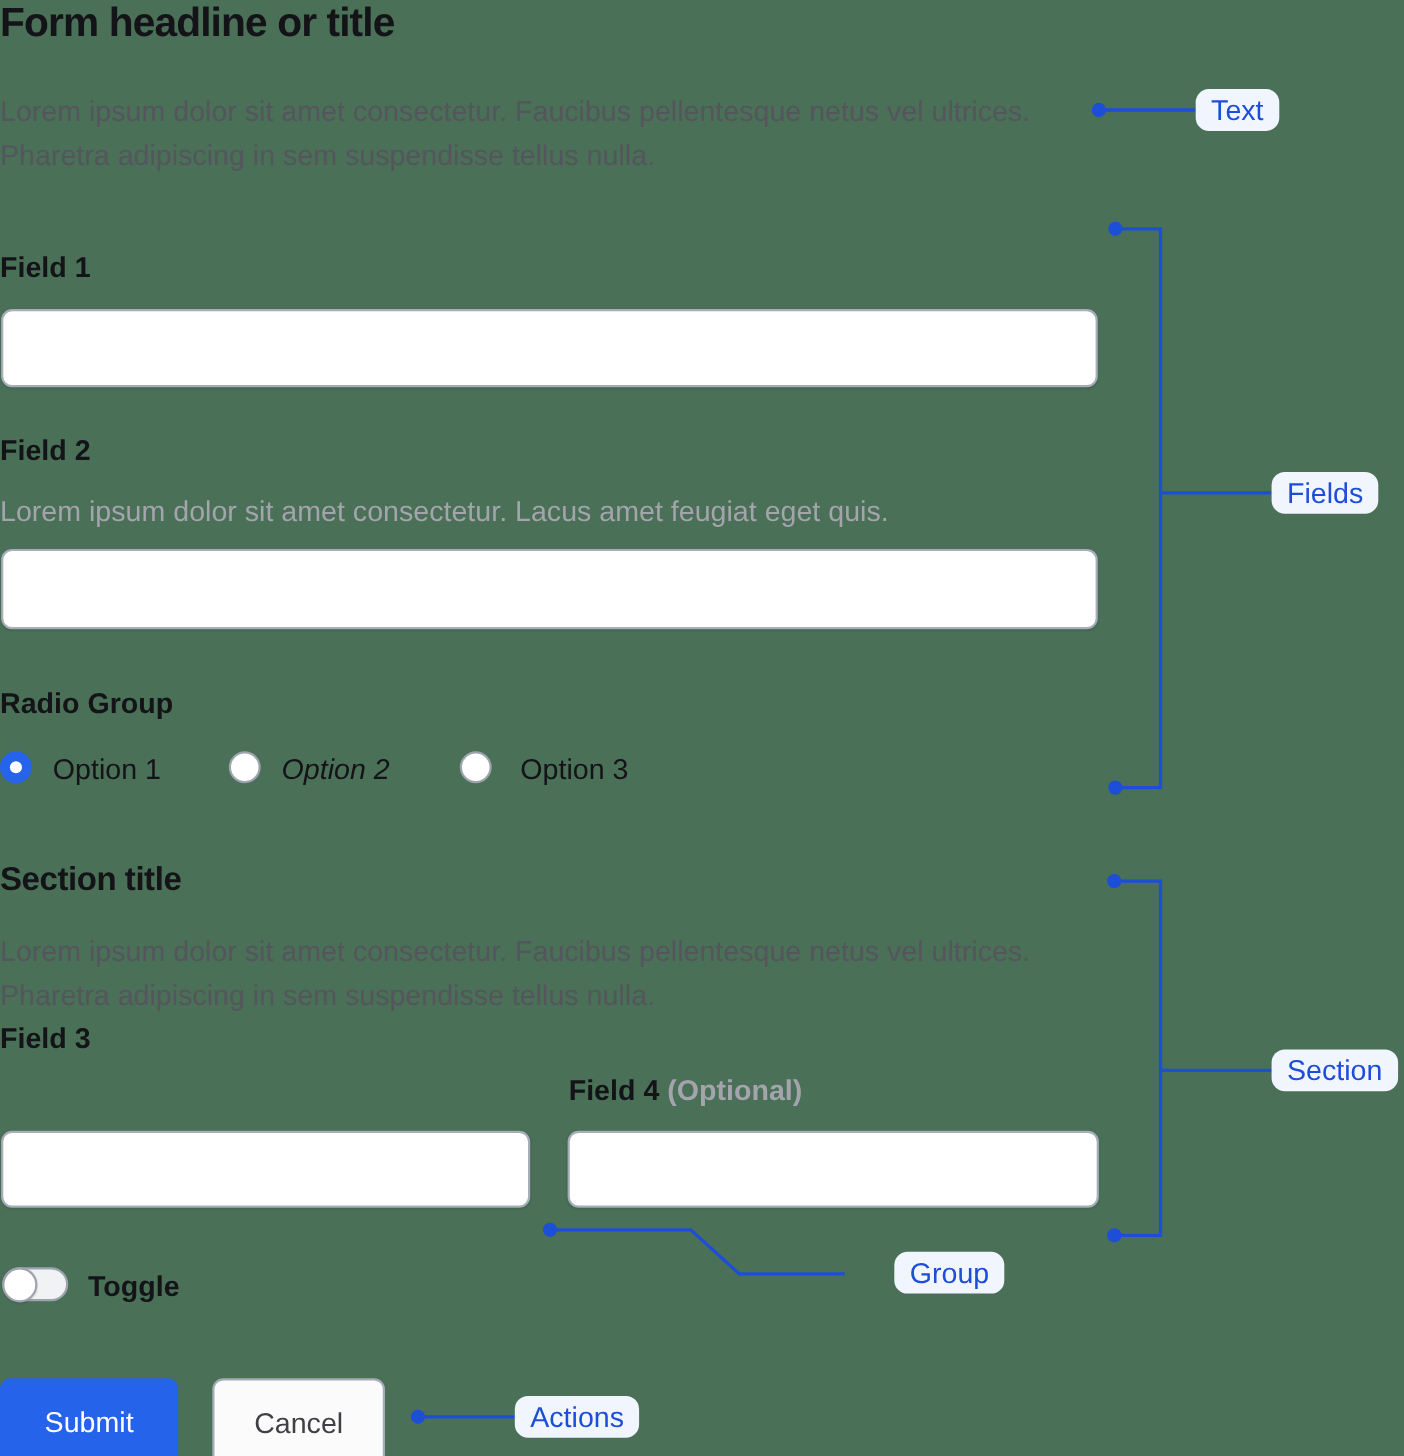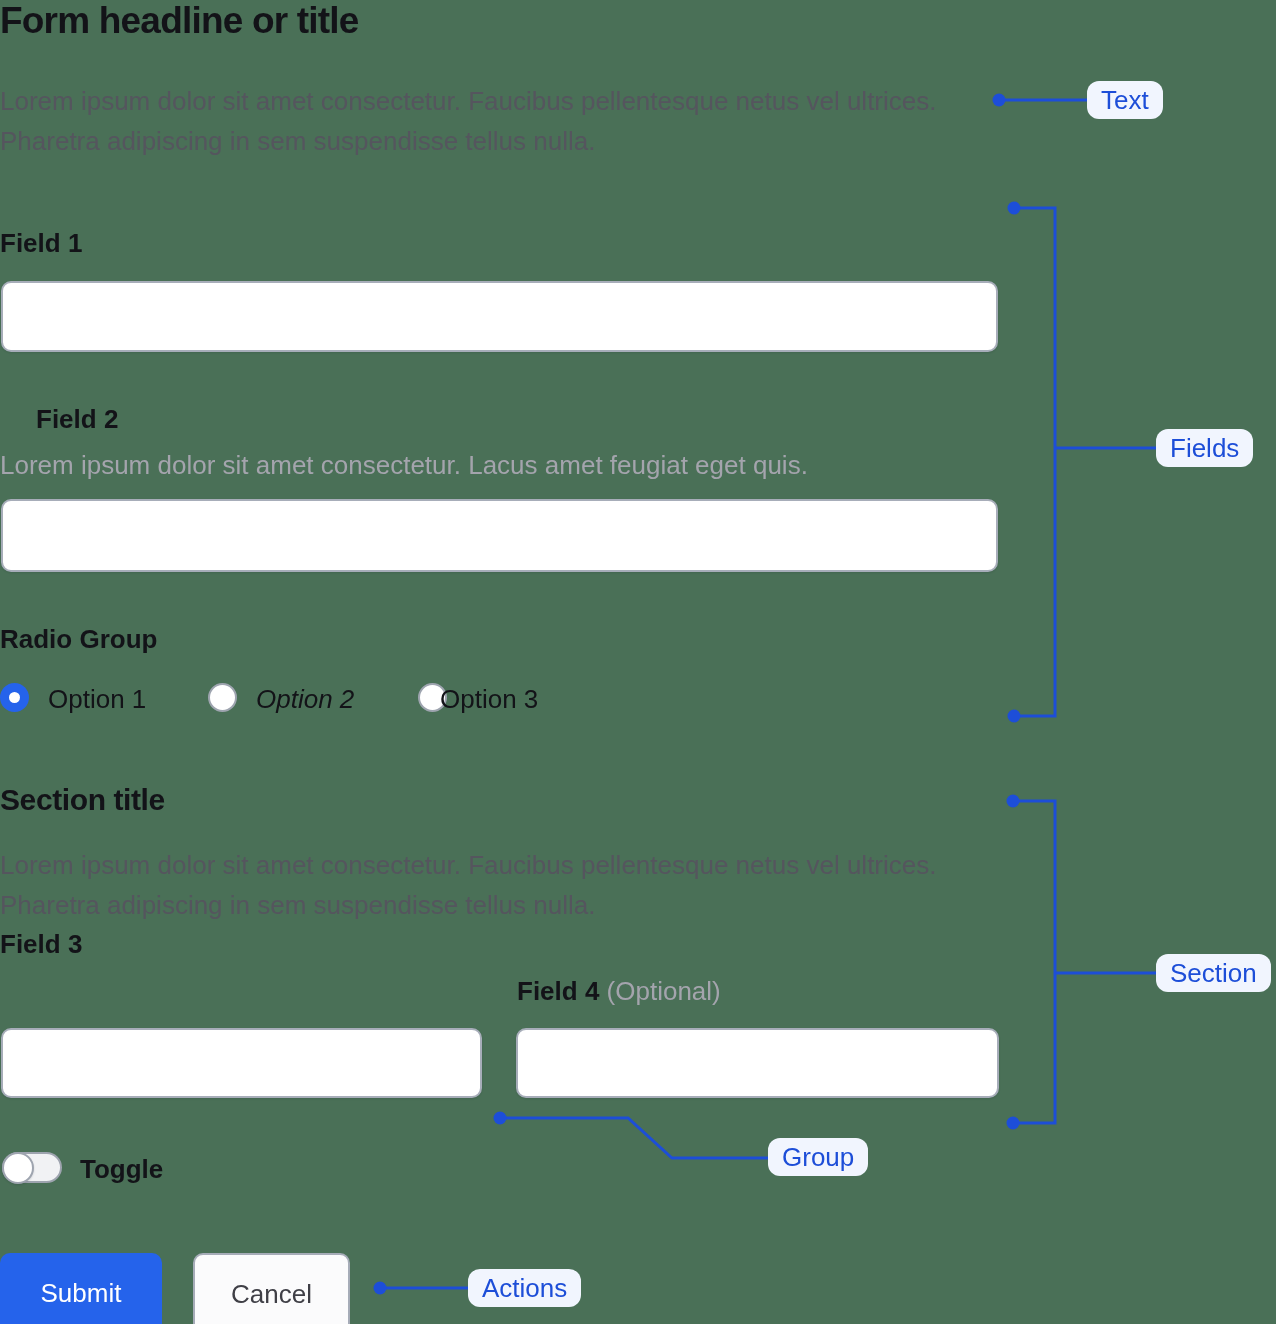--- a/index.html
+++ b/index.html
@@ -39,21 +39,21 @@
     color:#55555E;
   }
   .para-intro { top:81px; }
   .para-section { top:845px; }
 
   .field-label {
     position:absolute; left:0;
     font-size:26px; line-height:32px; font-weight:700;
     color:#131318;
   }
-  .optional-hint { font-weight:400; color:#A4A4AD; }
+  .optional-hint { font-weight:700; color:#A4A4AD; }
 
   .helper {
     position:absolute; left:0; top:449px;
     font-size:26px; line-height:32px;
     color:#A4A4AD;
   }
 
   .text-input {
     position:absolute;
     background:#FFFFFF;
@@ -162,43 +162,43 @@
 
     <g stroke="#1D4ED8" stroke-width="3" fill="none">
       <line x1="382" y1="1288" x2="468" y2="1288"></line>
     </g>
     <circle cx="380" cy="1288" r="6.5" fill="#1D4ED8"></circle>
   </svg>
 
   <div class="pill" style="left:1087px; top:81px;">Text</div>
   <div class="pill" style="left:1156px; top:429px;">Fields</div>
   <div class="pill" style="left:1156px; top:954px;">Section</div>
-  <div class="pill" style="left:768px; top:1138px;">Group</div>
+  <div class="pill" style="left:813px; top:1138px;">Group</div>
   <div class="pill" style="left:468px; top:1269px;">Actions</div>
 
   <h1 class="headline">Form headline or title</h1>
   <p class="para para-intro">Lorem ipsum dolor sit amet consectetur. Faucibus pellentesque netus vel ultrices. Pharetra adipiscing in sem suspendisse tellus nulla.</p>
 
   <div class="field-label" style="top:227px;">Field 1</div>
   <input type="text" class="text-input" id="input-field1" style="">
 
-  <div class="field-label" style="top:403px;margin-left:36px;">Field 2</div>
+  <div class="field-label" style="top:393px;">Field 2</div>
   <div class="helper">Lorem ipsum dolor sit amet consectetur. Lacus amet feugiat eget quis.</div>
   <input type="text" class="text-input" id="input-field2" style="">
 
   <div class="field-label" style="top:623px;">Radio Group</div>
 
   <span class="radio-circle selected" style="left:0;"></span>
   <span class="radio-label" style="left:48px;text-align:right;">Option 1</span>
 
   <span class="radio-circle" style="left:208px;"></span>
   <span class="radio-label" style="left:256px;font-style:italic;">Option 2</span>
 
   <span class="radio-circle" style="left:418px;"></span>
-  <span class="radio-label" style="left:440px;text-align:center;">Option 3</span>
+  <span class="radio-label" style="left:473px;text-align:center;">Option 3</span>
 
   <h2 class="section-title">Section title</h2>
   <p class="para para-section">Lorem ipsum dolor sit amet consectetur. Faucibus pellentesque netus vel ultrices. Pharetra adipiscing in sem suspendisse tellus nulla.</p>
 
   <div class="field-label" style="top:928px;">Field 3</div>
   <div class="field-label" style="left:517px; top:975px;">
     <span>Field 4</span>
     <span class="optional-hint">(Optional)</span>
   </div>
   <input type="text" class="text-input" id="input-field3" style="">

